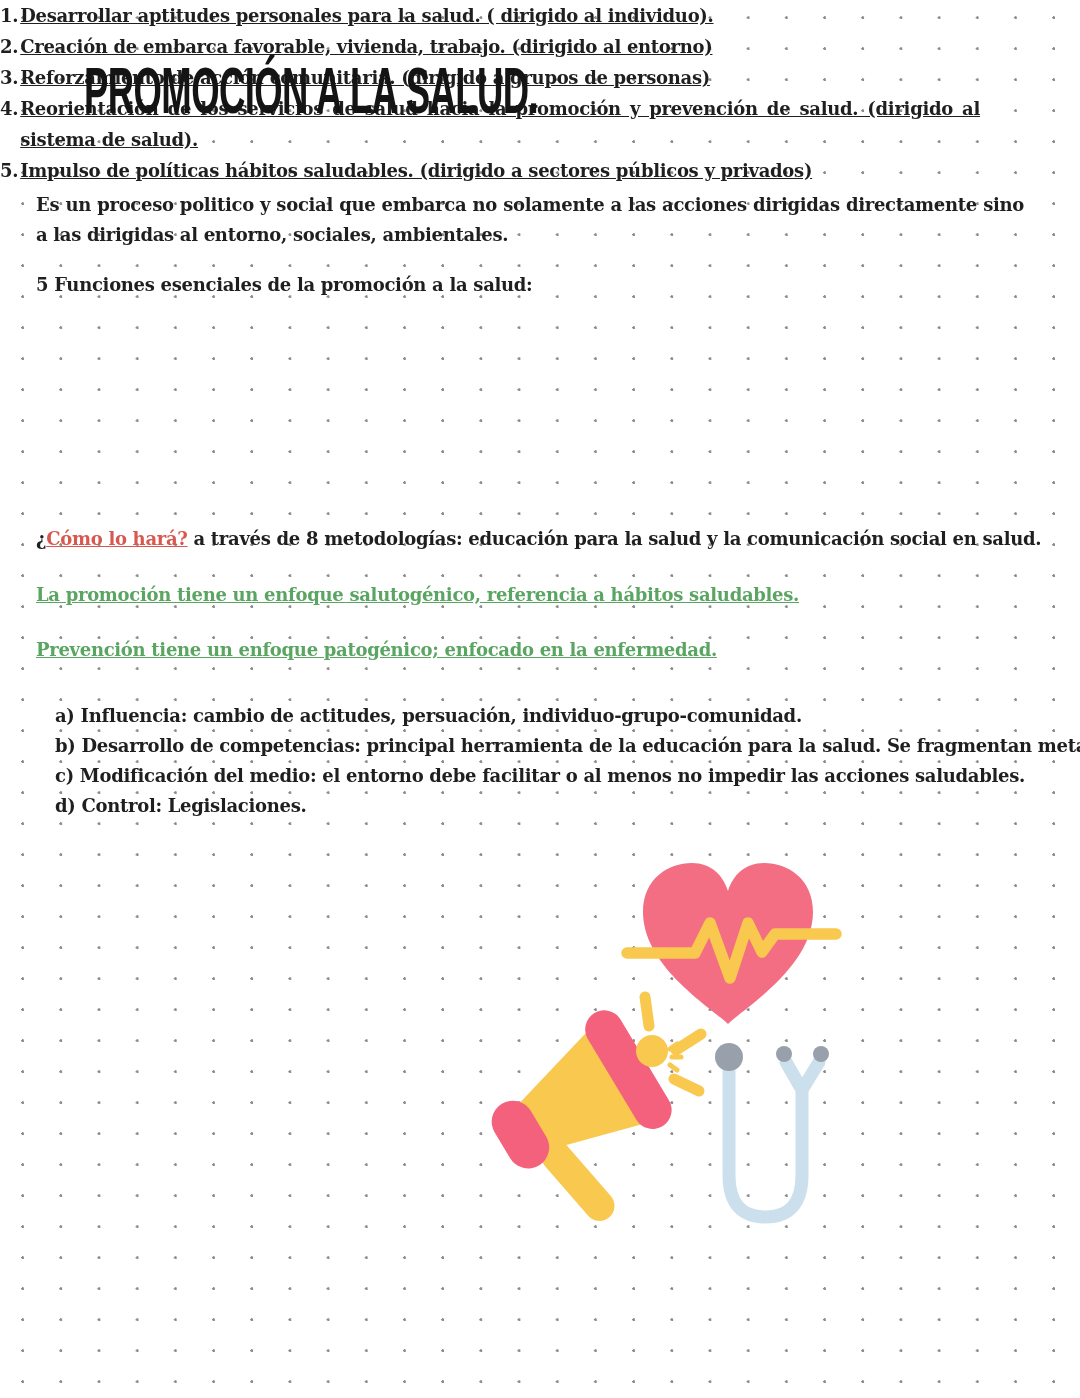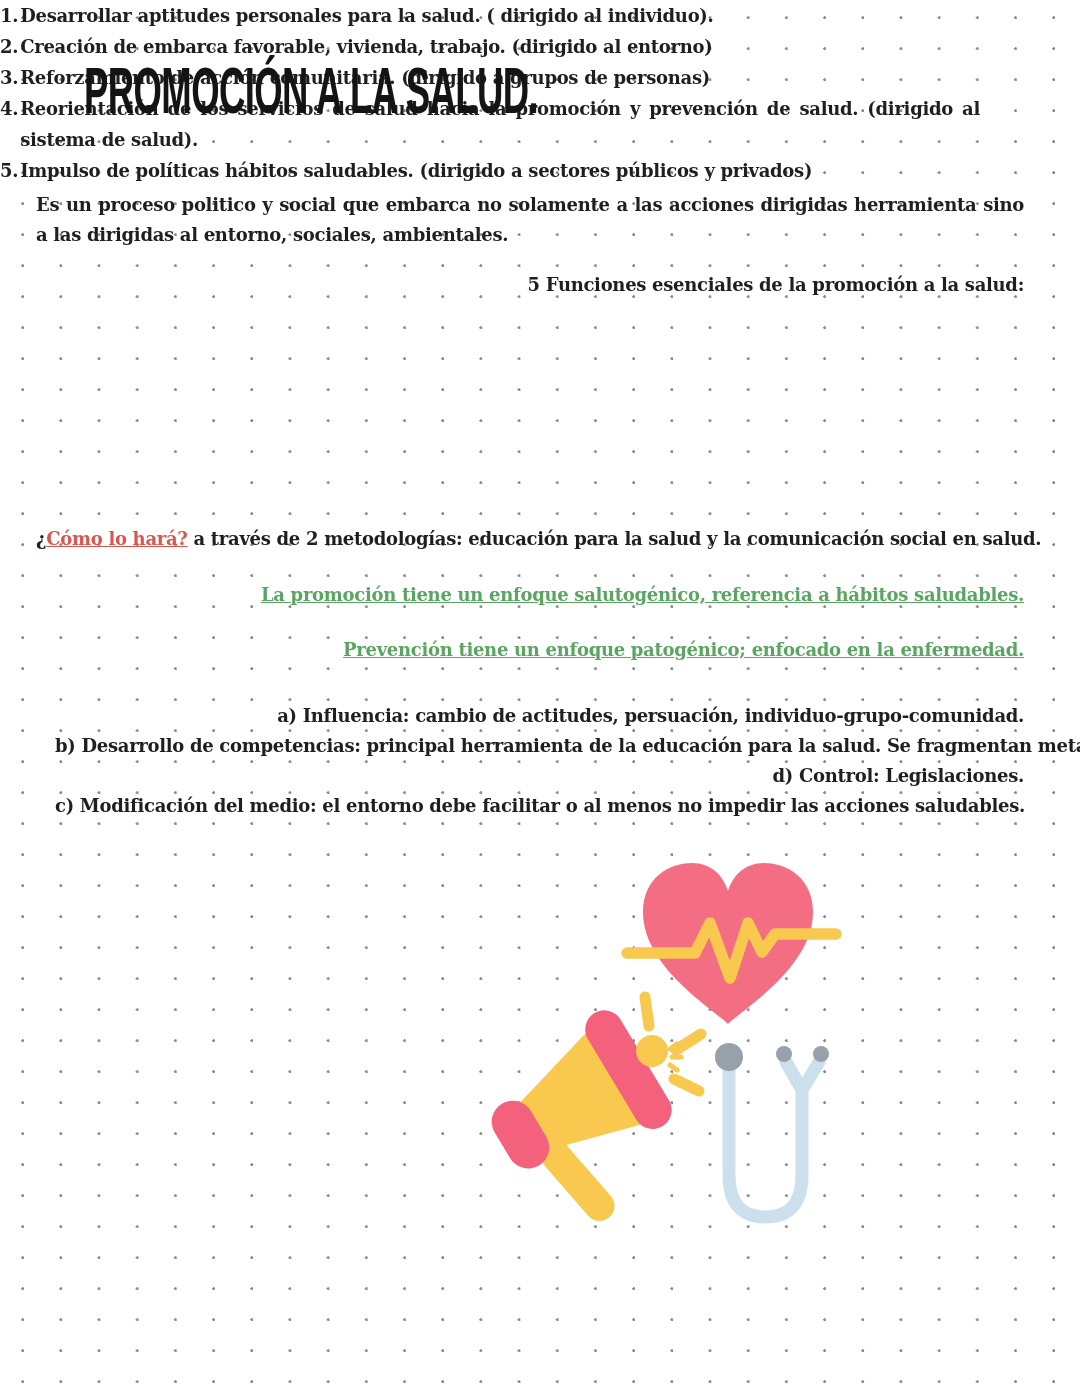--- a/index.html
+++ b/index.html
@@ -8,55 +8,55 @@
     background-color:var(--background,#ffffff);
     background-image: radial-gradient(circle at 1.6px 1.6px, var(--dot-gray,#8c8c8c) 1.3px, transparent 1.5px);
     background-size: 38.2px 31px;
     background-position: 21px 16px;
     font-family:"DejaVu Serif", serif;
     font-weight:700;
     font-size:18px;
     letter-spacing:-0.3px;
     color:var(--text,#1f1f1f);
   }
-  .abs { position:absolute; left:36px; width:988px;text-align:right; }
+  .abs { position:absolute; left:36px; width:988px; }
   .title {
     position:absolute; left:84px; top:58px; margin:0;
     font-family:"Liberation Sans", sans-serif;
     font-weight:700; font-size:64px; line-height:1.05; letter-spacing:-1px;
     transform:scaleX(0.57); transform-origin:left top;
     white-space:nowrap; color:#141414;
   }
   .intro { top:172px; line-height:30px; text-align:justify; }
   .heading { white-space:nowrap; line-height:30px; }
   .functions { left:44px; top:313px; width:980px; line-height:31px; margin:0; padding:0; list-style:none; }
   .functions li { display:flex; }
   .functions .num { flex:0 0 auto; margin-right:2px; }
-  .functions .txt { flex:1 1 auto; text-align:justify; }
+  .functions .txt { flex:1 1 auto; text-align:justify;text-decoration:underline; }
   .oneline { white-space:nowrap; line-height:30px; }
   .red   { color:var(--accent-red,#d85850);text-decoration:underline; }
   .greenline { color:var(--accent-green,#5ba562); white-space:nowrap; line-height:30px;text-decoration:underline; }
   .strategies { top:701px; line-height:30px; }
   .strategies div { white-space:nowrap;margin-left:19px; }
   .illustration { position:absolute; left:480px; top:850px; width:400px; height:400px; }
   .fill-heart  { fill:var(--heart-pink,#f36e82); }
   .fill-pink   { fill:var(--pink,#f4617c); }
   .fill-yellow { fill:var(--yellow,#f9c84f); }
   .stroke-yellow { stroke:var(--yellow,#f9c84f); fill:none; stroke-linecap:round; stroke-linejoin:round; }
   .tube { stroke:var(--stetho-blue,#cbe0ec); fill:none; stroke-linecap:round; stroke-linejoin:round; }
   .gray { fill:var(--stetho-gray,#98a0ab); }
 </style>
 </head>
 <body>
 
 <div class="page">
 
   <h1 class="title">PROMOCIÓN A LA SALUD.</h1>
 
-  <p class="abs intro">Es un proceso politico y social que embarca no solamente a las acciones dirigidas herramienta sino a las dirigidas al entorno, sociales, ambientales.</p>
+  <p class="abs intro">Es un proceso politico y social que embarca no solamente a las acciones dirigidas directamente sino a las dirigidas al entorno, sociales, ambientales.</p>
 
   <p class="abs heading" style="top:252px">5 Funciones esenciales de la promoción a la salud:</p>
 
   <ol class="functions">
     <li>
       <span class="num">1.</span>
       <span class="txt">Desarrollar aptitudes personales para la salud. ( dirigido al individuo).</span>
     </li>
     <li>
       <span class="num">2.</span>
@@ -69,32 +69,32 @@
     <li>
       <span class="num">4.</span>
       <span class="txt">Reorientación de los servicios de salud hacia la promoción y prevención de salud. (dirigido al sistema de salud).</span>
     </li>
     <li>
       <span class="num">5.</span>
       <span class="txt">Impulso de políticas hábitos saludables. (dirigido a sectores públicos y privados)</span>
     </li>
   </ol>
 
-  <p class="abs oneline" style="top:506px"><span>¿</span><span class="red">Cómo lo hará?</span><span> a través de 2 metodologías: educación para la salud y la comunicación social en salud.</span></p>
+  <p class="abs oneline" style="top:506px"><span>¿</span><span class="red">Cómo lo hará?</span><span> a través de 8 metodologías: educación para la salud y la comunicación social en salud.</span></p>
 
   <p class="abs greenline" style="top:562px">La promoción tiene un enfoque salutogénico, referencia a hábitos saludables.</p>
 
   <p class="abs greenline" style="top:617px">Prevención tiene un enfoque patogénico; enfocado en la enfermedad.</p>
 
 
   <div class="abs strategies">
     <div>a) Influencia: cambio de actitudes, persuación, individuo-grupo-comunidad.</div>
     <div>b) Desarrollo de competencias: principal herramienta de la educación para la salud. Se fragmentan metas.</div>
+    <div>c) Modificación del medio: el entorno debe facilitar o al menos no impedir las acciones saludables.</div>
     <div>d) Control: Legislaciones.</div>
-    <div>c) Modificación del medio: el entorno debe facilitar o al menos no impedir las acciones saludables.</div>
   </div>
 
   <svg class="illustration" viewBox="0 0 400 400" aria-hidden="true">
 
     <g>
       <path class="fill-heart" d="M 248 174 C 232 158 163 117 163 62 C 163 29 188 13 212 13 C 231 13 243 25 248 41 C 253 25 265 13 284 13 C 308 13 333 29 333 62 C 333 117 264 158 248 174 Z"></path>
       <polyline class="stroke-yellow" stroke-width="11.5" points="147,103 215,103 230,73 250,128 268,73 282,102 295,84 356,84"></polyline>
     </g>
 
     <g>

